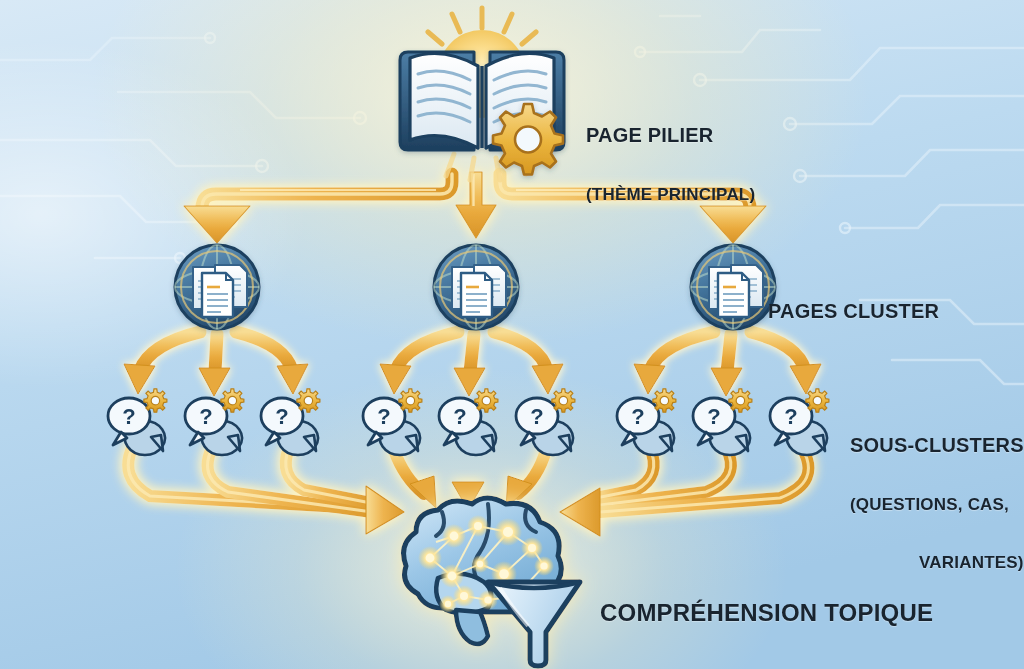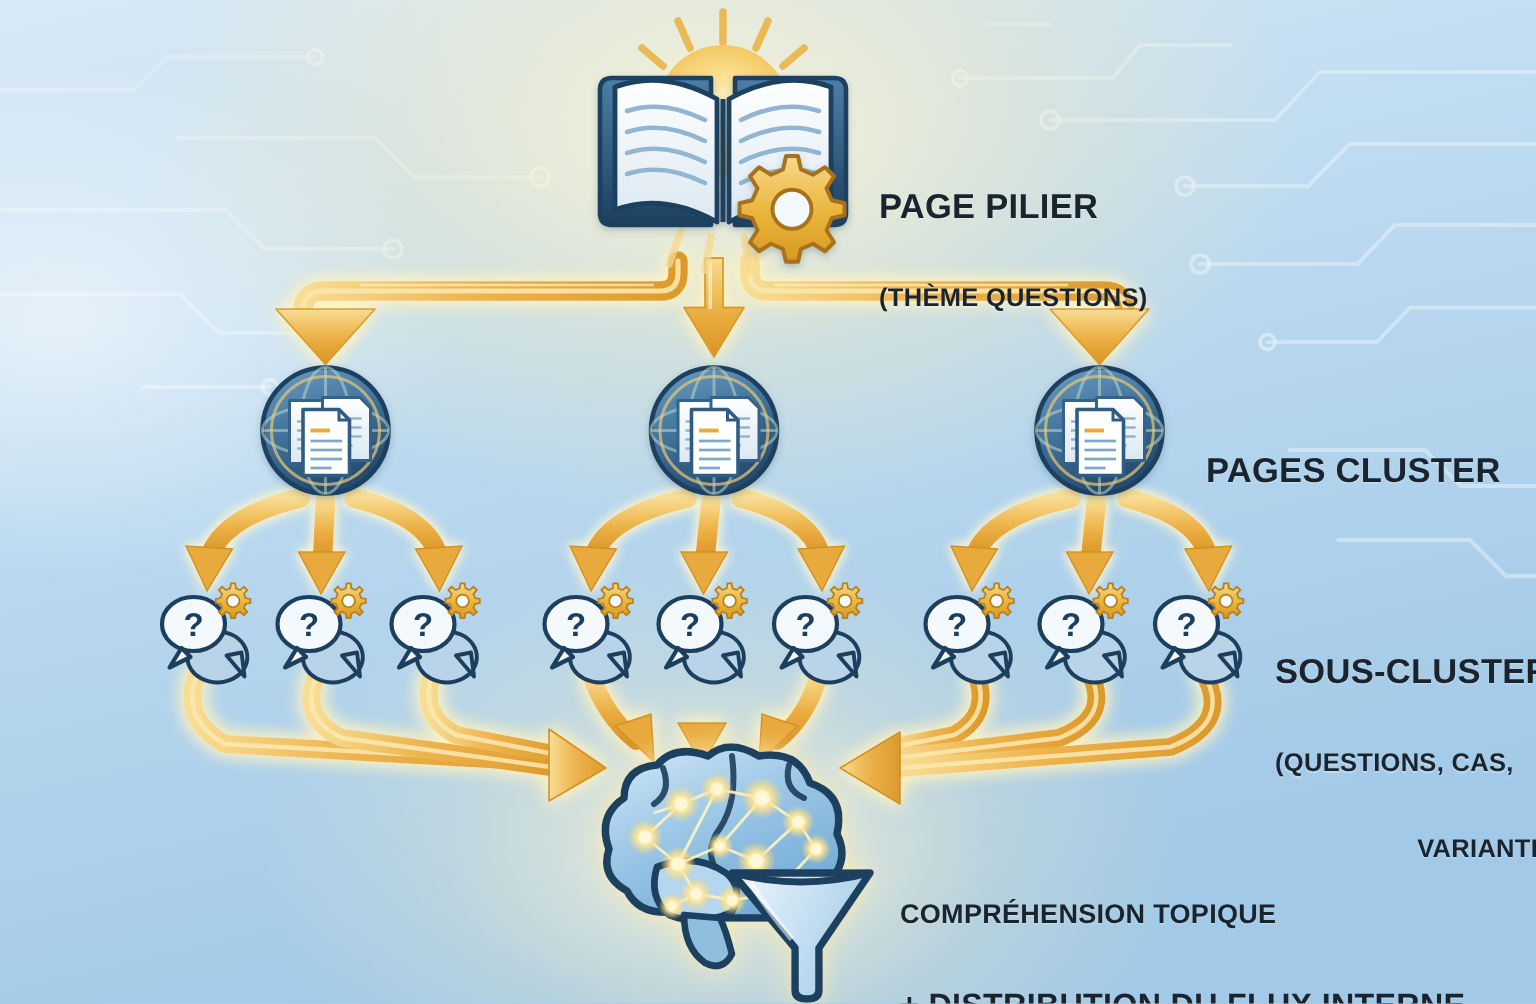--- a/index.html
+++ b/index.html
@@ -14,27 +14,27 @@
   .lbl{
     position:absolute;
     color:#19242f;
     font-family:"Liberation Sans", sans-serif;
     font-weight:bold;
     letter-spacing:.2px;
     line-height:1.18;
     white-space:pre;
     text-shadow:0 1px 1px rgba(255,255,255,.35);
   }
-  .lbl .l1{display:block;font-size:23px;}
+  .lbl .l1{display:block;font-size:20px;}
   .lbl .l2{display:block;font-size:17px;}
   #lbl-pillar{left:586px;top:86px;}
-  #lbl-cluster{left:804px;top:262px;}
+  #lbl-cluster{left:768px;top:262px;}
   #lbl-sub{left:850px;top:396px;text-align:left;}
   #lbl-brain{left:600px;top:561px;}
-  #lbl-brain .l1{font-size:18px;}
+  #lbl-brain .l1{font-size:24px;}
   #lbl-brain .l2{font-size:21.5px;}
 </style>
 </head>
 <body>
 
 <div id="stage">
 
   <svg class="layer" viewBox="0 0 1024 669">
     <defs>
       <linearGradient id="bgGrad" x1="0" y1="0" x2="0.35" y2="1">
@@ -517,21 +517,21 @@
       <g transform="translate(52,34)">
         <path d="M-46 -22 L46 -22 L12 28 L12 56 Q12 62 4 62 Q-4 62 -4 56 L-4 28 Z" fill="url(#funnelGrad)" stroke="#1d3f5e" stroke-width="5" stroke-linejoin="round"></path>
         <path d="M-46 -22 Q0 -10 46 -22" fill="none" stroke="#1d3f5e" stroke-width="4.5"></path>
         <path d="M-34 -16 Q-20 6 -6 22" fill="none" stroke="#ffffff" stroke-width="4" opacity=".55"></path>
       </g>
     </g>
   </svg>
 
   <div class="lbl" id="lbl-pillar">
     <span class="l1">PAGE PILIER</span>
-    <span class="l2">(THÈME QUESTIONS)</span>
+    <span class="l2">(THÈME PRINCIPAL)</span>
   </div>
 
   <div class="lbl" id="lbl-cluster">
     <span class="l1">PAGES CLUSTER</span>
   </div>
 
   <div class="lbl" id="lbl-sub">
     <span class="l1">SOUS-CLUSTERS</span>
     <span class="l2">(QUESTIONS, CAS,</span>
     <span class="l2" style="text-align:right;display:block;">VARIANTES)</span>

